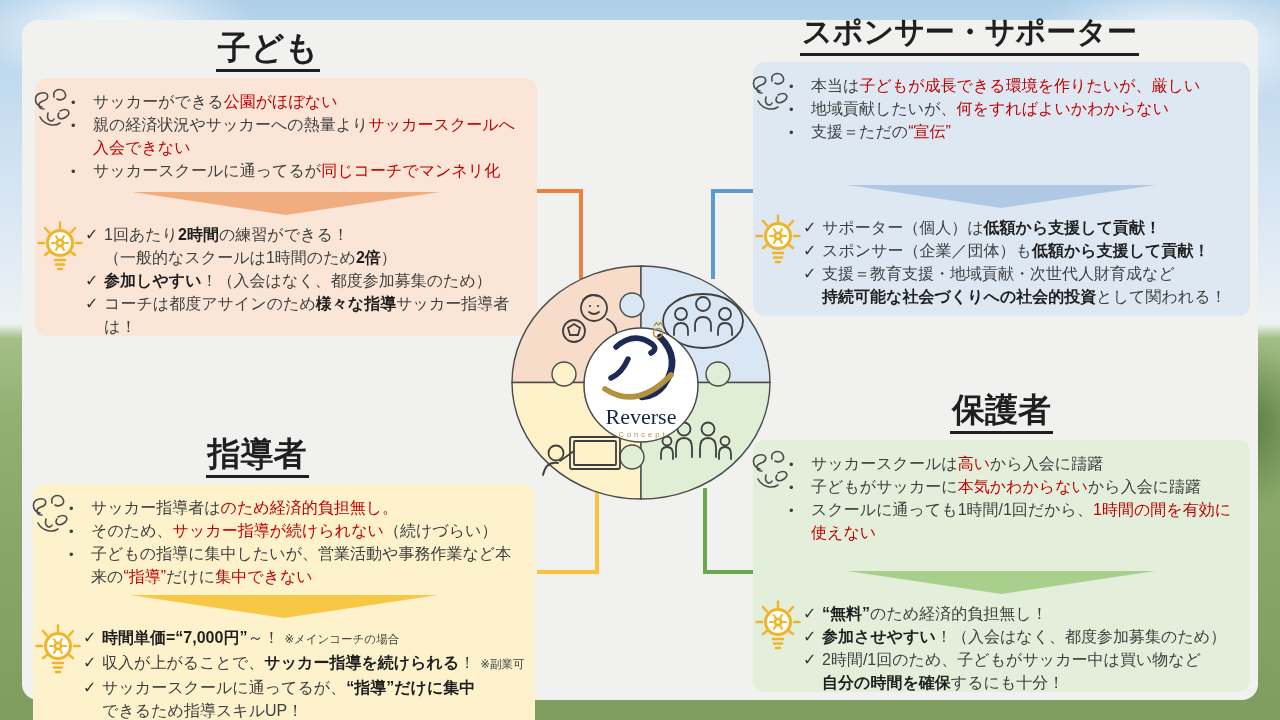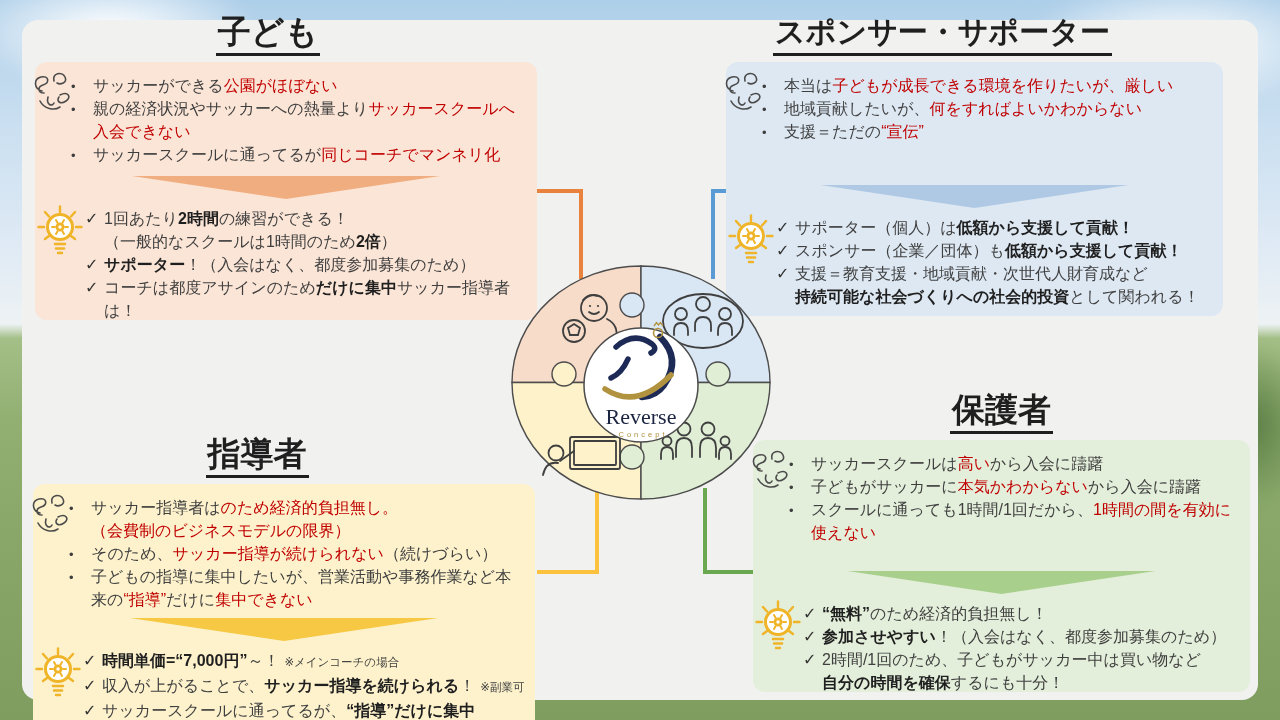--- a/index.html
+++ b/index.html
@@ -109,21 +109,21 @@
         </g>
       </symbol>
     </defs>
   </svg>
 
   <div class="conn conn-orange"></div>
   <div class="conn conn-blue"></div>
   <div class="conn conn-yellow"></div>
   <div class="conn conn-green"></div>
 
-  <section class="quad" style="left:35px;top:12px;width:466px;">
+  <section class="quad" style="left:35px;top:28px;width:466px;">
     <h2 class="qtitle"><span>子ども</span></h2>
     <div class="qbox box-children">
       <svg class="scribble">
           <use href="#scribble"></use>
         </svg>
       <div class="problems">
           <div class="row">
             <span class="marker">•</span>
             <span class="rowbody"><span>サッカーができる</span><span class="red">公園がほぼない</span></span>
           </div>
@@ -143,32 +143,32 @@
               <use href="#bulb"></use>
             </svg>
         </div>
         <div class="sollist">
             <div class="row">
               <span class="marker">✓</span>
               <span class="rowbody"><span>1回あたり</span><span class="bold">2時間</span><span>の練習ができる！</span><br><span>（一般的なスクールは1時間のため</span><span class="bold">2倍</span><span>）</span></span>
             </div>
             <div class="row">
               <span class="marker">✓</span>
-              <span class="rowbody"><span class="bold">サポーター</span><span>！（入会はなく、都度参加募集のため）</span></span>
-            </div>
-            <div class="row">
-              <span class="marker">✓</span>
-              <span class="rowbody"><span>コーチは都度アサインのため</span><span class="bold">だけに集中</span><span>サッカー指導者は！</span></span>
+              <span class="rowbody"><span class="bold">参加しやすい</span><span>！（入会はなく、都度参加募集のため）</span></span>
+            </div>
+            <div class="row">
+              <span class="marker">✓</span>
+              <span class="rowbody"><span>コーチは都度アサインのため</span><span class="bold">様々な指導</span><span>サッカー指導者は！</span></span>
             </div>
           </div>
       </div>
     </div>
   </section>
 
-  <section class="quad" style="left:726px;top:12px;width:433px;">
+  <section class="quad" style="left:753px;top:12px;width:433px;">
     <h2 class="qtitle smallcaps"><span>スポンサー・サポーター</span></h2>
     <div class="qbox box-sponsors">
       <svg class="scribble">
           <use href="#scribble"></use>
         </svg>
       <div class="problems">
           <div class="row">
             <span class="marker">•</span>
             <span class="rowbody"><span>本当は</span><span class="red">子どもが成長できる環境を作りたいが、厳しい</span></span>
           </div>
@@ -208,21 +208,21 @@
 
   <section class="quad" style="left:33px;top:390px;width:448px;margin-top:44px;">
     <h2 class="qtitle"><span>指導者</span></h2>
     <div class="qbox box-coaches">
       <svg class="scribble">
           <use href="#scribble"></use>
         </svg>
       <div class="problems">
           <div class="row">
             <span class="marker">•</span>
-            <span class="rowbody"><span>サッカー指導者は</span><span class="red">のため経済的負担無し。</span><br><span class="red">（会費制のビジネスモデルの限界）</span></span>
+            <span class="rowbody"><span>サッカー指導者は</span><span class="red">のため経済的負担無し。</span><br></span>
           </div>
           <div class="row">
             <span class="marker">•</span>
             <span class="rowbody"><span>そのため、</span><span class="red">サッカー指導が続けられない</span><span>（続けづらい）</span></span>
           </div>
           <div class="row">
             <span class="marker">•</span>
             <span class="rowbody"><span>子どもの指導に集中したいが、営業活動や事務作業など本</span><br><span>来の</span><span class="red">“指導”</span><span>だけに</span><span class="red">集中できない</span></span>
           </div>
         </div>

